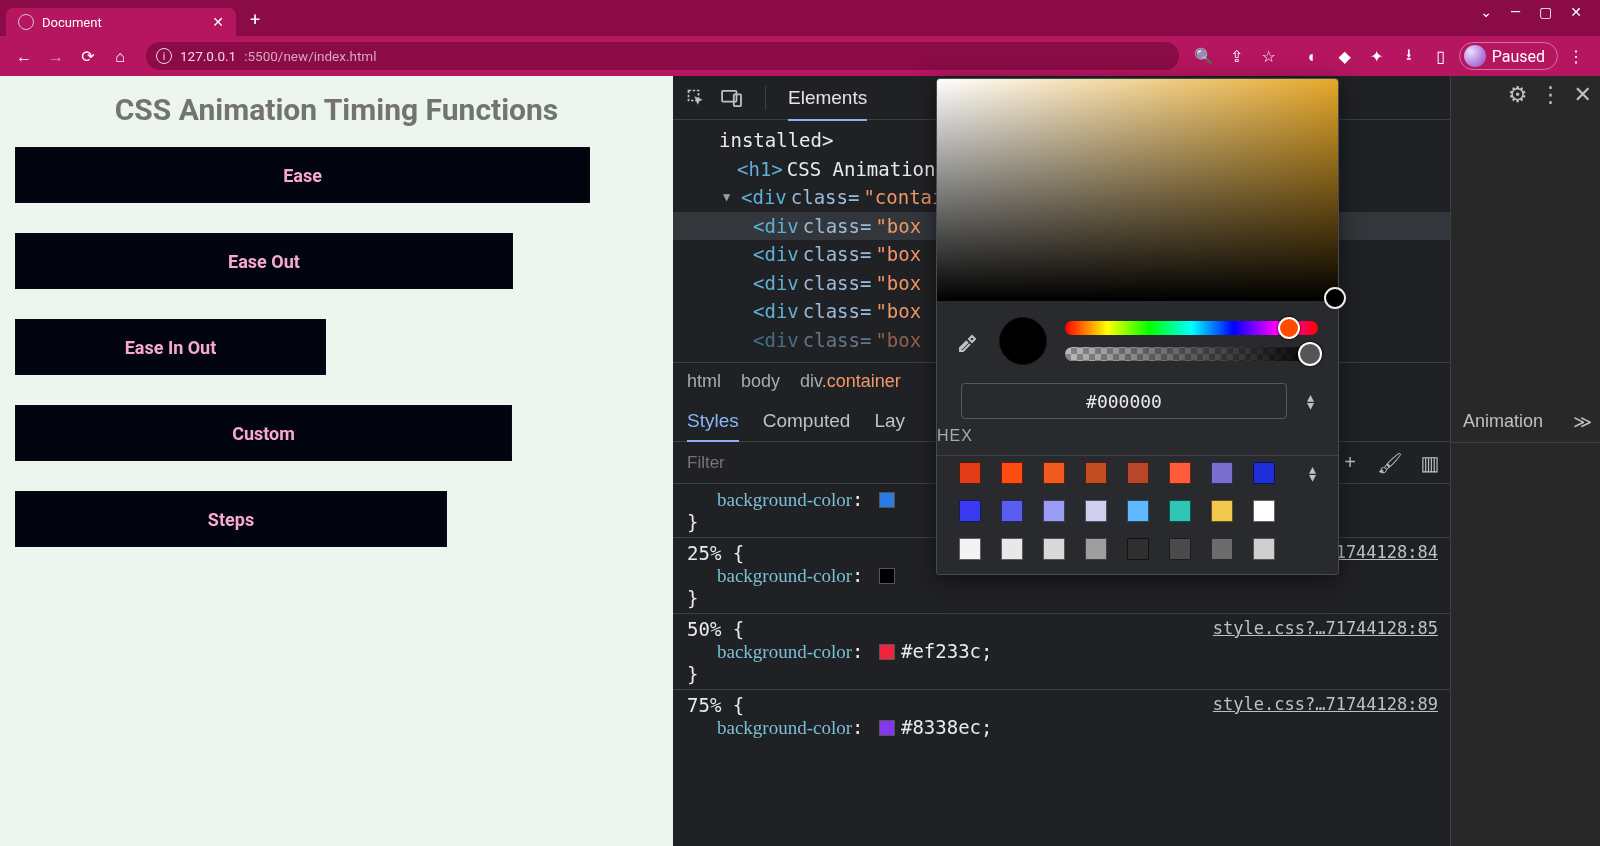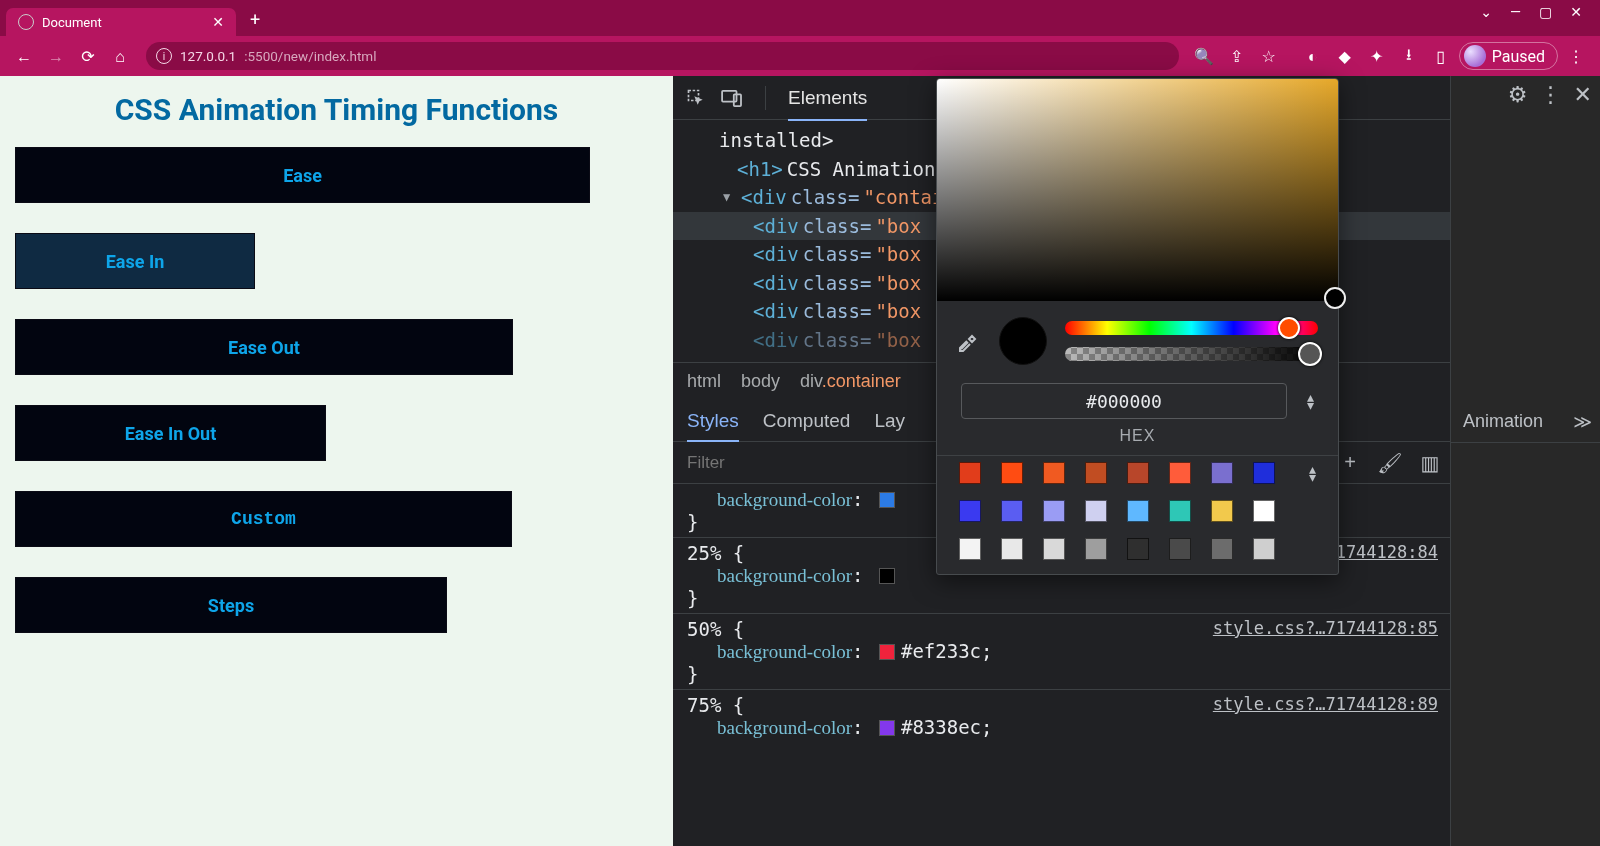--- a/index.html
+++ b/index.html
@@ -17,27 +17,27 @@
   .url-bar .infoicn{ width:16px;height:16px;border:1.5px solid #f5d7e6;border-radius:50%; display:flex;align-items:center;justify-content:center;font-size:10px;}
   .url-muted { color:#d8a9bf; }
   .right-icons { display:flex; align-items:center; gap:4px; }
   .paused { display:flex; align-items:center; gap:6px; border:1px solid rgba(255,255,255,.4); border-radius:16px; padding:2px 12px 2px 4px; }
   .avatar { width:22px;height:22px;border-radius:50%;background:radial-gradient(circle at 30% 30%,#eadfff 0%,#a86fd8 70%); }
   .win-controls { position:absolute; top:0; right:0; display:flex; gap:18px; padding:4px 18px; color:#fff; font-size:14px; }
   
   .content { flex:1; display:flex; min-height:0; }
   
   .page { width:673px; height:100%; background:#edf6ee; padding:16px 15px; }
-  .page h1 { color:#0369a1; font-weight:700; font-size:30px; text-align:center; margin-bottom:20px; }
-  .box { background:#020510; color:#0ea5e9; font-weight:700; font-size:18px; display:flex; align-items:center; justify-content:center; height:56px; border:1px solid #0b0b15; margin-bottom:30px; }
+  .page h1 { color:#737373; font-weight:700; font-size:30px; text-align:center; margin-bottom:20px; }
+  .box { background:#020510; color:#f9a8d4; font-weight:700; font-size:18px; display:flex; align-items:center; justify-content:center; height:56px; border:1px solid #0b0b15; margin-bottom:30px; }
   .box.ease { width:575px; }
   .box.easein { width:240px; background:#0f2a42; }
   .box.easeout { width:498px; }
   .box.easeinout { width:311px; }
-  .box.custom { width:497px;font-family:Liberation Mono, monospace; }
+  .box.custom { width:497px; }
   .box.steps { width:432px; }
   
   .devtools { flex:1; display:flex; background:#202124; color:#cfd0d1; font-family:"Segoe UI",sans-serif; min-width:0; position:relative;}
   .dt-main { flex:1; display:flex; flex-direction:column; min-width:0; }
   .dt-tabs { height:44px; display:flex; align-items:center; border-bottom:1px solid #3c4043; padding:0 12px; gap:18px; font-size:19px; color:#a8abad; }
   .dt-tabs .pick { display:flex; gap:14px; }
   .ticn{ width:22px;height:22px; display:flex;align-items:center;justify-content:center; }
   .dt-sep{width:1px;height:24px;background:#3c4043;margin:0 4px;}
   .dt-tab.active{ color:#e5e5e5; position:relative;}
   .dt-tab.active::after{content:"";position:absolute;left:0;right:0;bottom:-12px;height:2px;background:#8ab4f8;}
@@ -79,21 +79,21 @@
   .sliders{flex:1;display:flex;flex-direction:column;gap:12px;}
   .hue{height:14px;border-radius:7px;background:linear-gradient(to right,#f00,#ff0,#0f0,#0ff,#00f,#f0f,#f00);position:relative;}
   .hue .hdot{position:absolute;top:-4px;right:18px;width:22px;height:22px;border:2px solid #fff;border-radius:50%;background:#ff4c00;box-shadow:0 0 3px #000;}
   .alpha{height:14px;border-radius:7px;position:relative;background:
      linear-gradient(to right,rgba(0,0,0,0),#000),
      repeating-conic-gradient(#888 0% 25%,#bbb 0% 50%) 0/12px 12px;}
   .alpha .adot{position:absolute;top:-5px;right:-4px;width:24px;height:24px;border:2px solid #fff;border-radius:50%;background:#555;box-shadow:0 0 3px #000;}
   .hexrow{display:flex;align-items:center;padding:10px 24px 4px 24px;gap:20px;}
   .hexrow input{flex:1;height:36px;background:transparent;border:1px solid #57595c;border-radius:4px;color:#e8eaed;font-family:Consolas,monospace;font-size:18px;text-align:center;outline:none;}
   .hexrow .upd{font-size:14px;color:#bdc1c6;line-height:.6;}
-  .hexlabel{text-align:center;font-size:16px;padding:4px 0 10px 0;letter-spacing:1px;color:#a7abb0;}
+  .hexlabel{text-align:left;font-size:16px;padding:4px 0 10px 0;letter-spacing:1px;color:#a7abb0;}
   .palette{padding:6px 22px 14px 22px;display:grid;grid-template-columns:repeat(8,22px) 1fr;gap:16px 20px;border-top:1px solid #3e4144;}
   .palette .pw{width:22px;height:22px;border:1px solid rgba(0,0,0,.6);}
   .palette .upd2{font-size:14px;color:#bdc1c6;line-height:.6;align-self:center;justify-self:end;}
   
   .dt-side{width:150px;border-left:1px solid #3c4043;background:#282828;display:flex;flex-direction:column;}
   .side-tabs{height:42px;display:flex;align-items:center;justify-content:space-between;padding:0 8px 0 12px;border-bottom:1px solid #3c4043;font-size:18px;color:#bdc1c6;margin-top:325px;}
   .side-fill{flex:1;}
   svg{display:block;}
 </style>
 </head>
@@ -143,21 +143,20 @@
       </div>
       <div class="tb-icn">⋮</div>
     </div>
   </div>
 
   <div class="content">
 
     <div class="page">
       <h1>CSS Animation Timing Functions</h1>
       <div class="box ease">Ease</div>
-      <div class="box easein">Ease In</div>
       <div class="box easeout">Ease Out</div>
       <div class="box easeinout">Ease In Out</div>
       <div class="box custom">Custom</div>
       <div class="box steps">Steps</div>
     </div>
 
     <div class="devtools">
       <div class="dt-main">
         <div class="dt-right-icons">
           <span>⚙</span>

